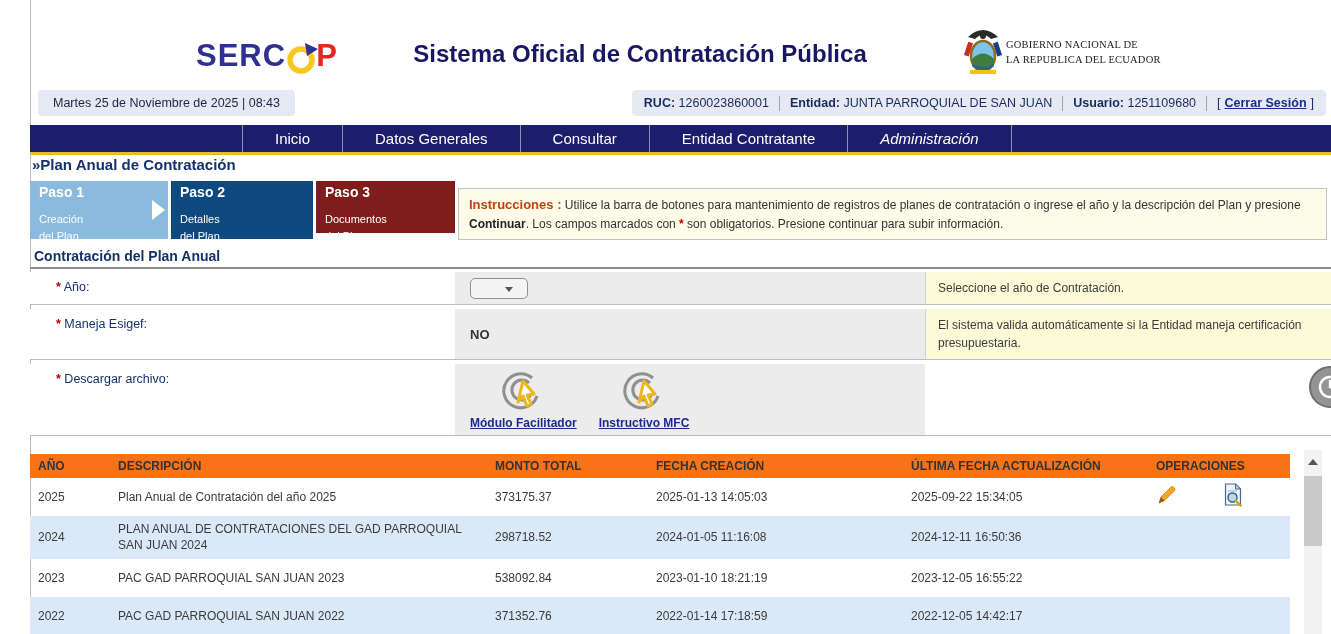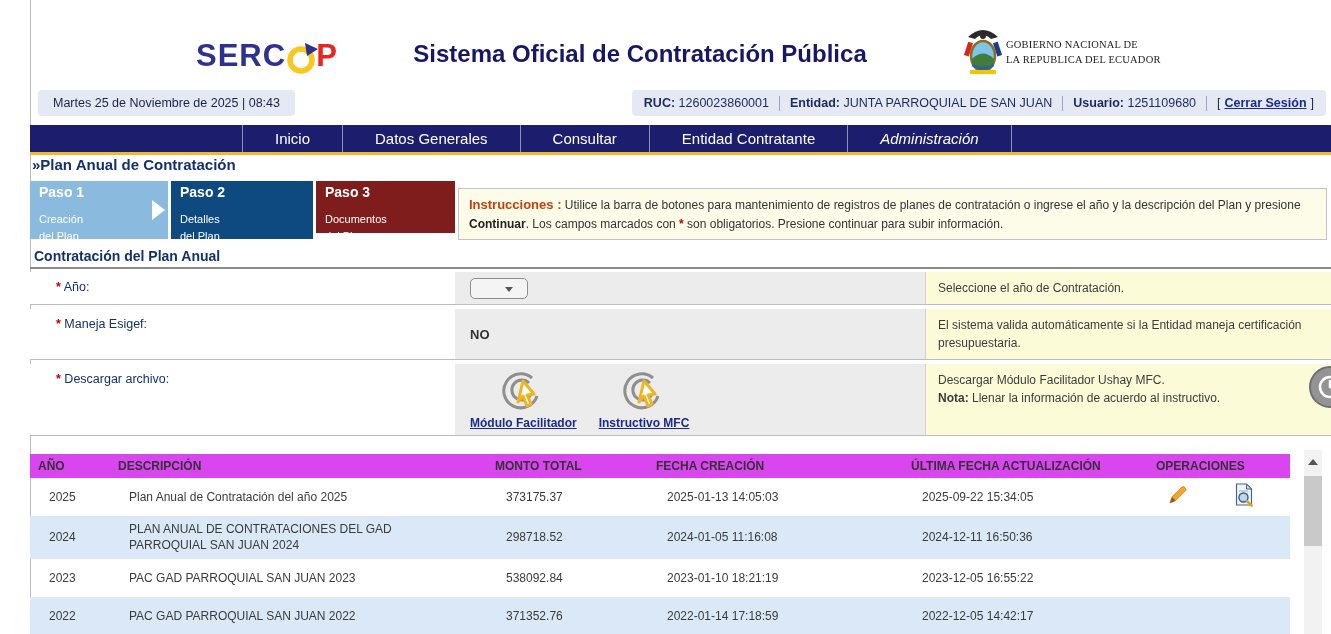--- a/index.html
+++ b/index.html
@@ -76,23 +76,23 @@
   .dl-item { display:flex; flex-direction:column; align-items:center; margin-right:22px; cursor:pointer; }
   .dl-item a { font-size:12px; font-weight:bold; color:#1b2a8e; text-decoration:underline; margin-top:2px; }
 
   .clock-widget { position:absolute; right:-20px; top:366px; width:42px; height:42px; border-radius:50%;
                   background:#949494; border:2px solid #6f6f6f; z-index:6; display:flex;
                   align-items:center; justify-content:center; cursor:pointer; }
 
   
   .tablewrap { position:absolute; left:30px; top:454px; width:1260px; }
   table { width:100%; border-collapse:collapse; table-layout:fixed; font-size:12px; color:#3b3b3b; }
-  thead th { background:#d946ef; text-align:left; font-weight:bold; padding:5px 8px; color:#333;
+  thead th { background:#f97316; text-align:left; font-weight:bold; padding:5px 8px; color:#333;
              white-space:nowrap; overflow:hidden; }
-  td { padding:5px 19px; vertical-align:middle; line-height:1.35; }
+  td { padding:5px 8px; vertical-align:middle; line-height:1.35; }
   tr.alt { background:#dbe8f8; }
   .ops-cell { white-space:nowrap; }
   .op-btn { display:inline-block; vertical-align:middle; cursor:pointer; }
   .op-btn + .op-btn { margin-left:42px; }
   .hidden-ops { visibility:hidden; }
 
   
   .sb { position:absolute; right:9px; top:450px; width:18px; bottom:0; background:#f2f2f2; }
   .sb-up { height:24px; display:flex; align-items:center; justify-content:center; cursor:pointer; }
   .sb-up .ch { width:0; height:0; border-left:5px solid transparent; border-right:5px solid transparent;
@@ -212,24 +212,20 @@
           <a>Módulo Facilitador</a>
         </div>
         <div class="dl-item">
           <svg width="44" height="42" viewBox="0 0 44 42">
             <path d="M31 6 A17 17 0 1 0 36 24" fill="none" stroke="#8f8f8f" stroke-width="3"></path>
             <path d="M28 11 A10 10 0 1 0 30 22" fill="none" stroke="#8f8f8f" stroke-width="3"></path>
             <path d="M22 9 L17 30 L22 24 L26 34 L30 32 L26 23 L33 22 Z" fill="#fff" stroke="#edb51e" stroke-width="3" stroke-linejoin="round"></path>
           </svg>
           <a>Instructivo MFC</a>
         </div>
-      </div>
-      <div class="fh">
-        <div>Descargar Módulo Facilitador Ushay MFC.</div>
-        <div><b>Nota:</b><span> Llenar la información de acuerdo al instructivo.</span></div>
       </div>
     </div>
   </div>
 
   <div class="clock-widget">
     <svg width="28" height="28" viewBox="0 0 28 28">
       <circle cx="14" cy="14" r="10" fill="none" stroke="#ffffff" stroke-width="2.5"></circle>
       <path d="M14 8 L14 14 L19 16" fill="none" stroke="#ffffff" stroke-width="2.5" stroke-linecap="round"></path>
     </svg>
   </div>

